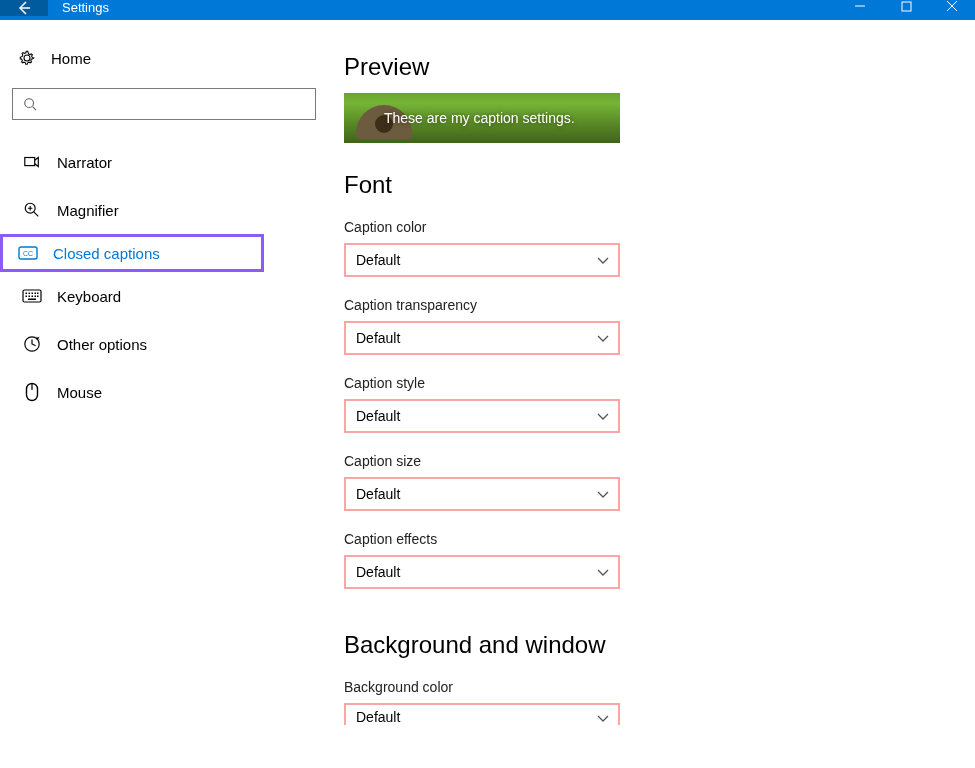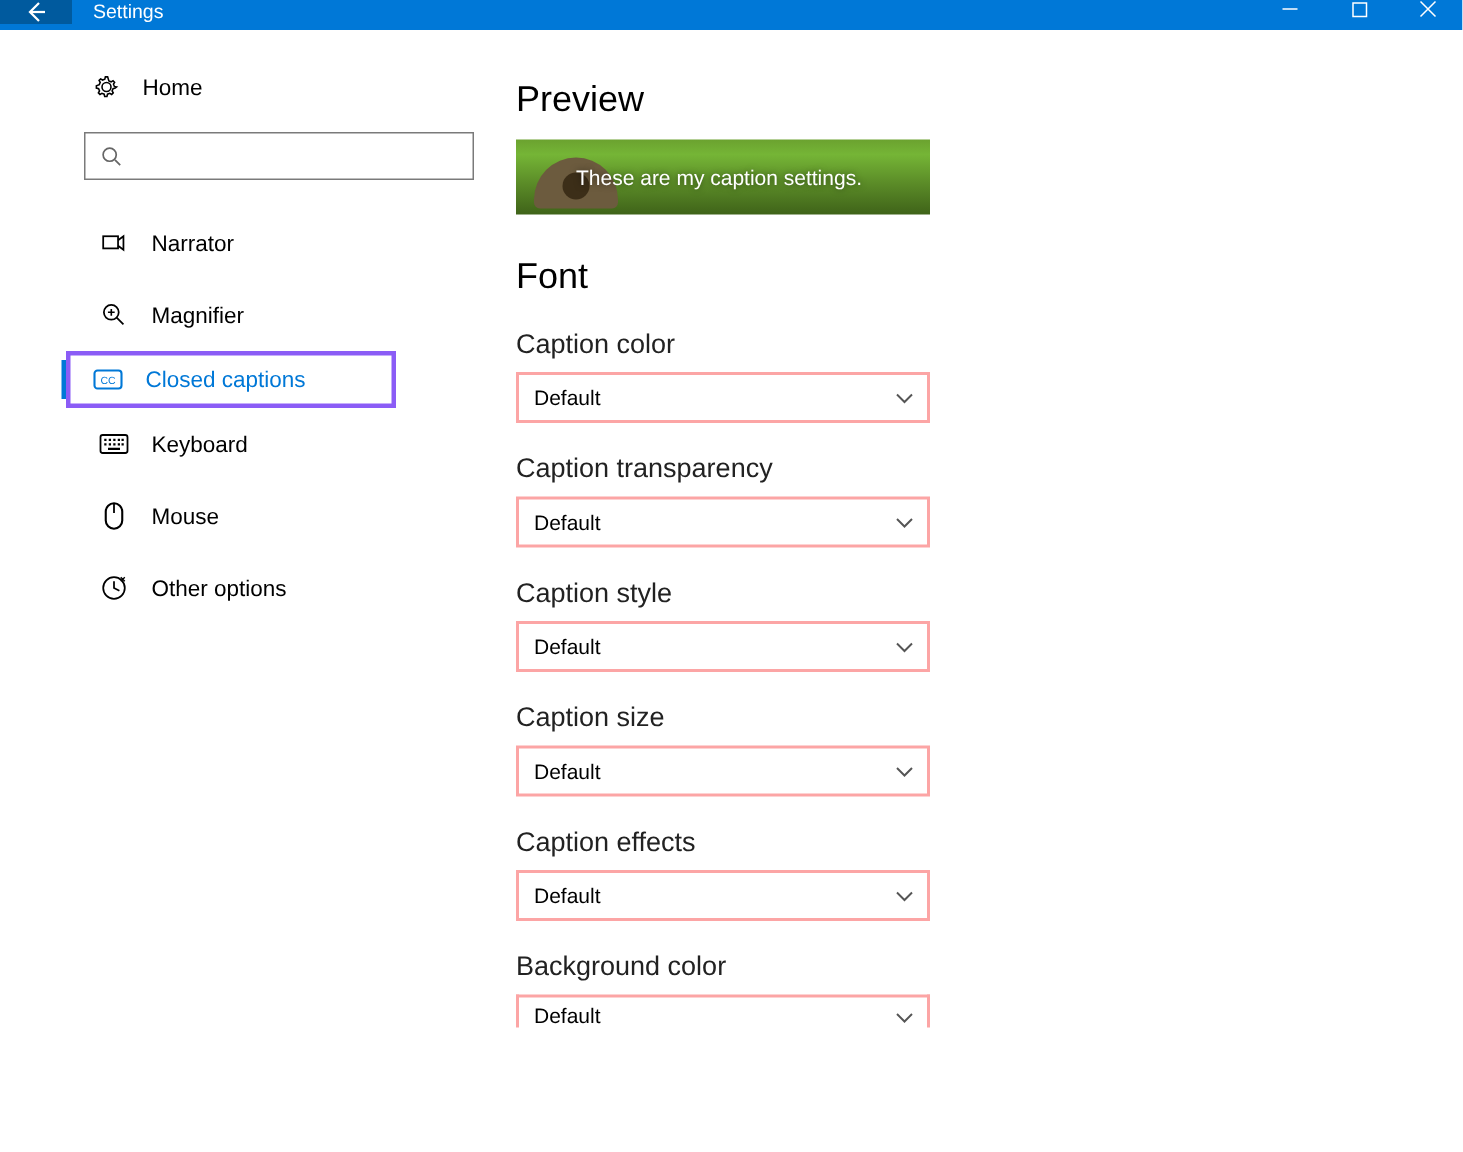--- a/index.html
+++ b/index.html
@@ -43,21 +43,20 @@
   
   .body {
     display: flex;
     height: calc(768px - 32px);
   }
 
   
   .sidebar {
     width: 330px;
     padding-top: 16px;
-    padding-left: 44px;
   }
   .home-row {
     display: flex;
     align-items: center;
     height: 44px;
     padding-left: 18px;
     cursor: pointer;
   }
   .home-row .lbl { font-size: 15px; margin-left: 15px; color: #000; }
 
@@ -146,21 +145,21 @@
   }
   .preview-area .text {
     position: relative;
     color: #fff;
     font-size: 14px;
     padding-left: 40px;
     text-shadow: 0 0 4px rgba(0,0,0,.5);
   }
 
   .field-label {
-    font-size: 18px;
+    font-size: 14px;
     color: #222;
     margin-top: 20px;
     margin-bottom: 8px;
   }
 
   .dropdown {
     width: 276px;
     height: 34px;
     border: 2px solid #fca5a5;
     display: flex;
@@ -279,39 +278,39 @@
               <rect x="15" y="6.5" width="1.5" height="1.5"></rect>
               <rect x="6" y="9.5" width="8" height="1.5"></rect>
             </g>
           </svg>
       </span>
       <span class="lbl">Keyboard</span>
     </div>
 
     <div class="side-item">
       <span class="icon-slot">
-        <svg width="14" height="20" viewBox="0 0 14 20">
-            <rect x="1.5" y="1.5" width="11" height="17" rx="5.5" stroke="#000" stroke-width="1.4" fill="none"></rect>
-            <path d="M7 1.5 V8" stroke="#000" stroke-width="1.2"></path>
-          </svg>
-      </span>
-      <span class="lbl">Mouse</span>
-    </div>
-
-    <div class="side-item">
-      <span class="icon-slot">
         <svg width="18" height="18" viewBox="0 0 20 20">
             <circle cx="10" cy="10" r="8" stroke="#000" stroke-width="1.3" fill="none"></circle>
             <path d="M10 5 V10 L14 12" stroke="#000" stroke-width="1.3" fill="none"></path>
             <path d="M15 3 L18 0 M18 3 L15 0" stroke="#000" stroke-width="1" transform="translate(0,2)"></path>
           </svg>
       </span>
       <span class="lbl">Other options</span>
     </div>
 
+    <div class="side-item">
+      <span class="icon-slot">
+        <svg width="14" height="20" viewBox="0 0 14 20">
+            <rect x="1.5" y="1.5" width="11" height="17" rx="5.5" stroke="#000" stroke-width="1.4" fill="none"></rect>
+            <path d="M7 1.5 V8" stroke="#000" stroke-width="1.2"></path>
+          </svg>
+      </span>
+      <span class="lbl">Mouse</span>
+    </div>
+
   </div>
 
   <div class="main">
 
     <h1 class="section first">Preview</h1>
 
     <div class="preview-area">
       <div class="house"></div>
       <div class="text">These are my caption settings.</div>
     </div>
@@ -351,20 +350,21 @@
     </div>
 
     <div class="field-label">Caption effects</div>
     <div class="dropdown">
       <span class="val">Default</span>
       <svg class="chev" viewBox="0 0 14 14">
           <path d="M2 5 L7 10 L12 5" stroke="#555" stroke-width="1.3" fill="none"></path>
         </svg>
     </div>
 
+    <h1 class="section later">Background and window</h1>
 
     <div class="field-label">Background color</div>
     <div class="dropdown cut">
       <span class="val">Default</span>
       <svg class="chev" viewBox="0 0 14 14">
           <path d="M2 5 L7 10 L12 5" stroke="#555" stroke-width="1.3" fill="none"></path>
         </svg>
     </div>
 
   </div>

